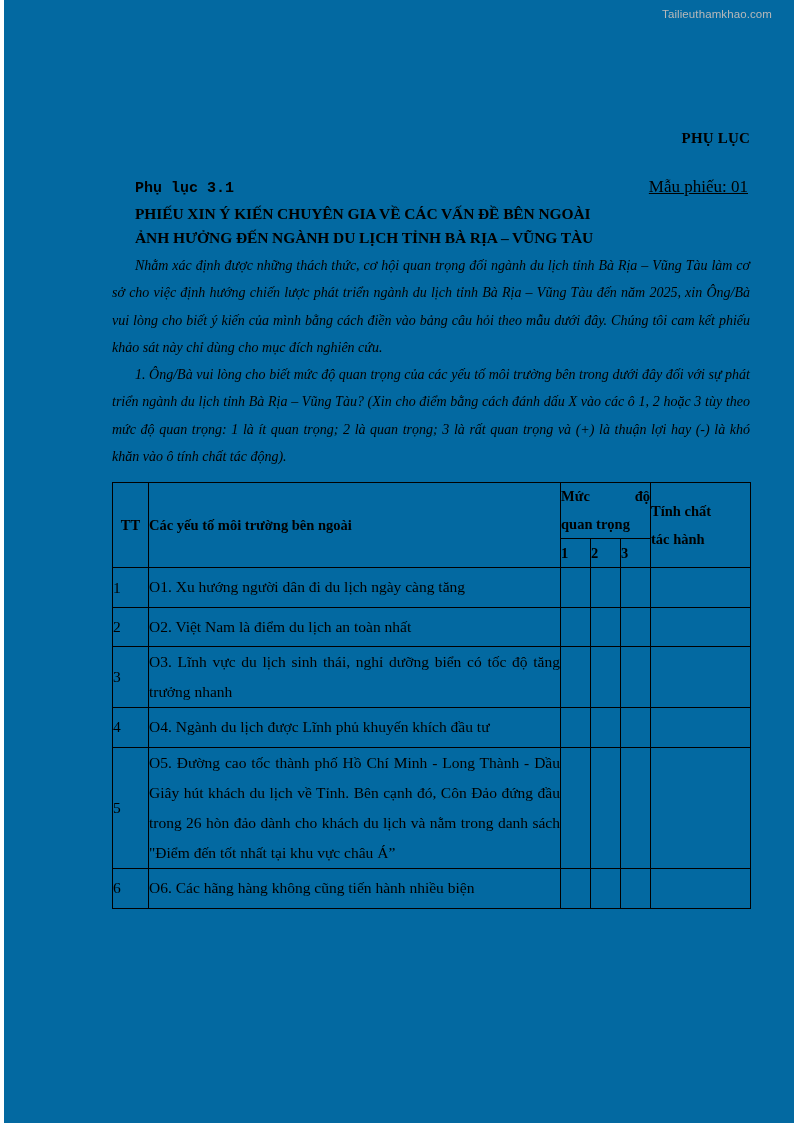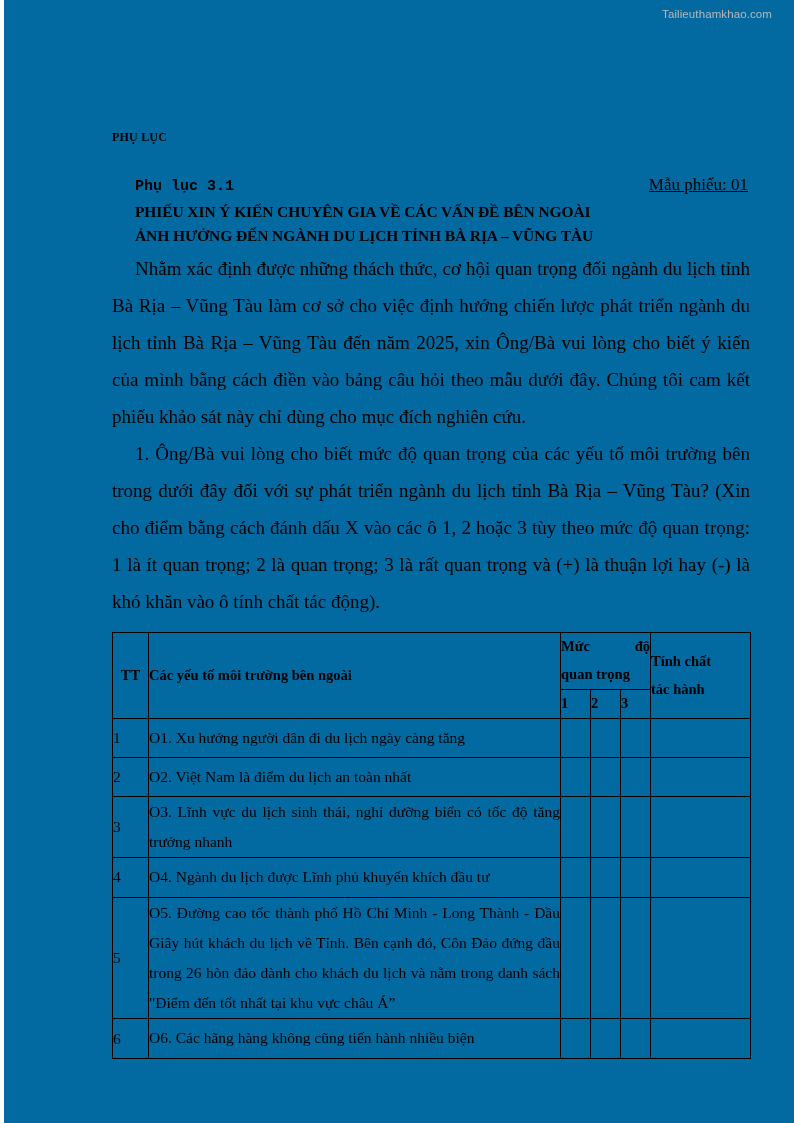--- a/index.html
+++ b/index.html
@@ -38,23 +38,23 @@
 
   
   .content {
     position: absolute;
     left: 108px;
     top: 130px;
     width: 638px;
   }
 
   .doc-title {
-    text-align: left;
-    font-weight: bold;
-    font-size: 12px;
+    text-align: right;
+    font-weight: bold;
+    font-size: 15px;
     letter-spacing: 0.2px;
     margin: 0 0 30px 0;
     font-family: Liberation Serif, serif;
   }
 
   .meta-row {
     display: flex;
     justify-content: space-between;
     align-items: baseline;
     margin: 0 0 6px 0;
@@ -74,27 +74,28 @@
   .heading-line {
     font-weight: bold;
     font-size: 15.5px;
     letter-spacing: -0.1px;
     margin: 0 0 2px 0;
     padding-left: 23px;
     line-height: 1.45;
   }
 
   .para {
-    font-size: 19px;
+    font-size: 14px;
     line-height: 1.95;
     text-align: justify;
     text-justify: inter-word;
     margin: 2px 0 0 0;
     text-indent: 23px;
     hyphens: none;
+    font-style: italic;
   }
   .para.tight { margin-top: 0; }
 
   
   table.survey {
     border-collapse: collapse;
     width: 638px;
     margin-top: 12px;
     table-layout: fixed;
   }

